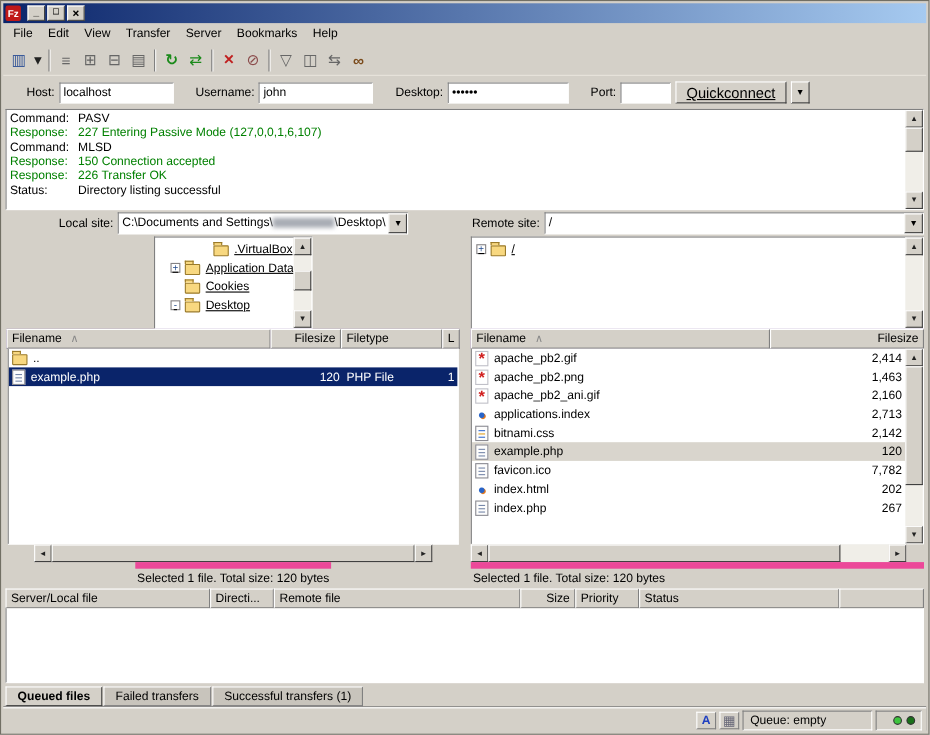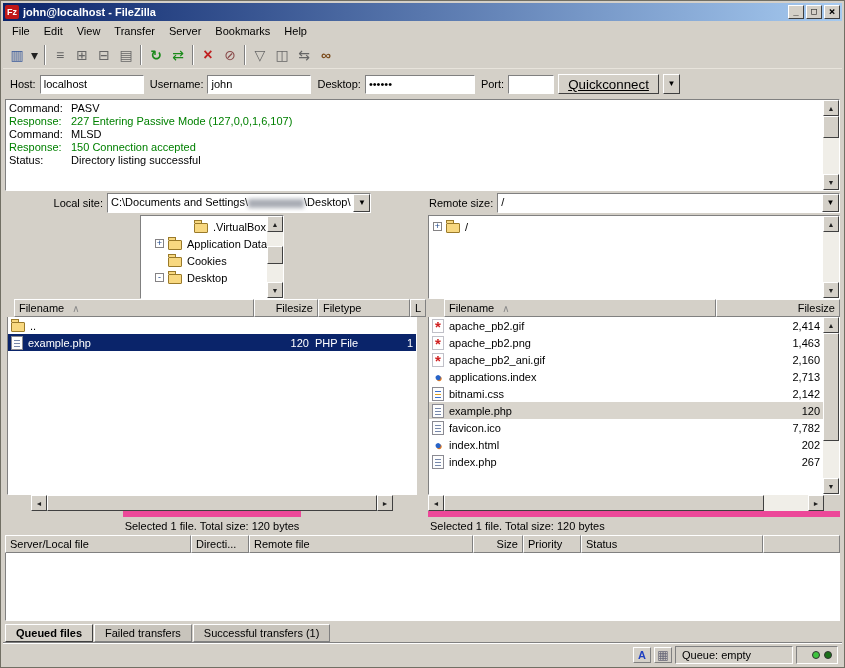--- a/index.html
+++ b/index.html
@@ -35,21 +35,21 @@
   [data-icon="process-queue"]::before { content:"⇄"; color:#1a8a1a; }
   [data-icon="cancel"]::before { content:"×"; color:#c02020; font-weight:bold; font-size:16px; }
   [data-icon="disconnect"]::before { content:"⊘"; color:#8a4a4a; }
   [data-icon="filter"]::before { content:"▽"; color:#666; }
   [data-icon="compare"]::before { content:"◫"; color:#666; }
   [data-icon="sync-browse"]::before { content:"⇆"; color:#666; }
   [data-icon="find"]::before { content:"∞"; color:#7a4a1a; font-weight:bold; }
 
   
   .quickbar { height:30px; display:flex; align-items:center; gap:4px; padding:0 5px; flex:0 0 auto; }
-  .qlabel { margin-left:2px; }
+  .qlabel { margin-left:16px; }
   .qinput { height:19px; border:1px solid; border-color:#808080 #fff #fff #808080; background:#fff; padding:0 3px; font:inherit; }
   .w-host{width:104px} .w-user{width:104px} .w-pass{width:110px} .w-port{width:46px}
   .qcbtn { height:20px; border:1px solid; border-color:#fff #404040 #404040 #fff; background:#d4d0c8; padding:2px 9px; text-decoration:underline; }
   .qcdrop { width:17px; height:20px; border:1px solid; border-color:#fff #404040 #404040 #fff; background:#d4d0c8; font-size:8px; text-align:center; line-height:17px; }
 
   
   .log { height:92px; margin:0 2px; border:1px solid; border-color:#808080 #fff #fff #808080; background:#fff; display:flex; flex:0 0 auto; }
   .loglines { flex:1; padding:2px 0 12px 3px; overflow:hidden; }
   .logline { height:13px; white-space:nowrap; }
   .llabel { display:inline-block; width:62px; }
@@ -73,39 +73,39 @@
   .pane-right { width:416px; }
   .splitter { width:5px; }
   .siterow { height:24px; display:flex; align-items:center; gap:4px; flex:0 0 auto; }
   .sitelabel { flex:0 0 auto; padding-left:1px; }
   .combo { flex:1; height:20px; display:flex; border:1px solid; border-color:#808080 #fff #fff #808080; background:#fff; }
   .combotext { flex:1; padding:2px 3px; white-space:nowrap; overflow:hidden; }
   .combobtn { width:17px; background:#d4d0c8; border:1px solid; border-color:#fff #404040 #404040 #fff; font-size:8px; text-align:center; line-height:16px; flex:0 0 auto;}
   .redact { display:inline-block; width:56px; height:9px; background:#a8acb4; filter:blur(2px); vertical-align:middle; }
 
   .treearea { height:84px; border:1px solid; border-color:#808080 #fff #fff #808080; background:#fff; display:flex; flex:0 0 auto; }
-  .treerows { flex:1; padding-top:2px; overflow:hidden; }
+  .treerows { flex:1; padding-top:2px; overflow:hidden;text-decoration:underline; }
   .trow { height:17px; display:flex; align-items:center; white-space:nowrap; }
   .t-ind1 { padding-left:14px; }
   .t-ind2 { padding-left:40px; }
   .exp { width:9px; height:9px; border:1px solid #848284; background:#fff; font-size:9px; line-height:7px; text-align:center; display:inline-block; margin-right:4px; color:#224a8c; flex:0 0 auto;}
   .expsp { width:13px; display:inline-block; flex:0 0 auto;}
 
   .folder { position:relative; display:inline-block; width:14px; height:10px; background:#f8d880; border:1px solid #9a7a2a; border-radius:1px; margin:3px 5px 0 0; flex:0 0 auto;}
   .folder::before { content:""; position:absolute; top:-4px; left:-1px; width:6px; height:2px; background:#f8d880; border:1px solid #9a7a2a; border-bottom:none; }
 
   .fi { display:inline-block; width:12px; height:14px; margin-right:5px; position:relative; flex:0 0 auto; }
   [data-icon="file"], [data-icon="css"] { background:#fdfdfd; border:1px solid #8a8a92; }
   [data-icon="file"]::before { content:""; position:absolute; left:2px; right:2px; top:3px; height:1px; background:#7788aa; box-shadow:0 3px 0 #7788aa, 0 6px 0 #7788aa; }
   [data-icon="css"]::before { content:""; position:absolute; left:2px; right:2px; top:3px; height:1px; background:#3a6fd0; box-shadow:0 3px 0 #e0a020, 0 6px 0 #3a6fd0; }
   [data-icon="image"] { background:#fff; border:1px solid #c0c0c8; }
   [data-icon="image"]::before { content:"*"; position:absolute; left:0; right:0; top:1px; text-align:center; color:#d02020; font-size:15px; font-weight:bold; line-height:12px;}
   [data-icon="html"]::before { content:"●"; position:absolute; left:0; right:0; top:0; text-align:center; font-size:12px; color:#2864c8; text-shadow:1px 1px 0 #e07820; }
 
-  .lhead { height:18px; display:flex; flex:0 0 auto; background:#4c1d95;margin-left:16px; }
+  .lhead { height:18px; display:flex; flex:0 0 auto; background:#4c1d95; }
   .hcell { background:#d4d0c8; border:1px solid; border-color:#fff #808080 #808080 #fff; padding:2px 4px 0 4px; white-space:nowrap; overflow:hidden; display:flex; }
   .hcell.r { justify-content:flex-end; }
   .sortcaret::before { content:"∧"; color:#888; margin-left:8px; font-size:10px; }
 
   .listbody { height:178px; border:1px solid; border-color:#808080 #fff #fff #808080; border-top:none; background:#fff; display:flex; flex:0 0 auto; overflow:hidden;}
   .listrows { flex:1; overflow:hidden; }
   .lrow { height:17px; display:flex; align-items:center; white-space:nowrap; }
   .lrow.sel-active { background:#0a246a; color:#fff; }
   .lrow.sel-inactive { background:#d9d5cd; }
   .cell { padding:0 3px; overflow:hidden; display:flex; align-items:center; height:17px;}
@@ -138,21 +138,20 @@
   .led.lit { background:#3ec43e; }
   .led.dim { background:#1a701a; }
 </style>
 </head>
 <body>
 
 <div class="window">
 
   <div class="titlebar">
     <span class="applogo">Fz</span>
-    <span class="wtitle">john@localhost - FileZilla</span>
     <span class="wbtn">_</span>
     <span class="wbtn">□</span>
     <span class="wbtn close">×</span>
   </div>
 
   <div class="menubar">
     <span class="menuitem">File</span>
     <span class="menuitem">Edit</span>
     <span class="menuitem">View</span>
     <span class="menuitem">Transfer</span>
@@ -222,20 +221,21 @@
     <button class="qcbtn">Quickconnect</button>
     <span class="qcdrop">▼</span>
   </div>
 
   <div class="log">
     <div class="loglines">
       <div class="logline" data-kind="command"><span class="llabel">Command:</span><span>PASV</span></div>
       <div class="logline" data-kind="response"><span class="llabel">Response:</span><span>227 Entering Passive Mode (127,0,0,1,6,107)</span></div>
       <div class="logline" data-kind="command"><span class="llabel">Command:</span><span>MLSD</span></div>
       <div class="logline" data-kind="response"><span class="llabel">Response:</span><span>150 Connection accepted</span></div>
+      <div class="logline" data-kind="response"><span class="llabel">Response:</span><span>226 Transfer OK</span></div>
       <div class="logline" data-kind="status"><span class="llabel">Status:</span><span>Directory listing successful</span></div>
     </div>
     <div class="vscroll">
       <span class="sbtn">▲</span>
       <span class="vthumb" style="height:22px"></span>
       <span class="sfill"></span>
       <span class="sbtn">▼</span>
     </div>
   </div>
 
@@ -323,21 +323,21 @@
         <span class="sfill"></span>
         <span class="sbtn">►</span>
       </div>
       <div class="panestatus">Selected 1 file. Total size: 120 bytes</div>
     </div>
 
     <div class="splitter"></div>
 
     <div class="pane pane-right">
       <div class="siterow">
-        <span class="sitelabel">Remote size:</span>
+        <span class="sitelabel">Remote site:</span>
         <div class="combo">
           <span class="combotext">/</span>
           <span class="combobtn">▼</span>
         </div>
       </div>
       <div class="treearea">
         <div class="treerows">
           <div class="trow" style="padding-left:4px">
               <span class="exp">+</span>
               <span class="folder"></span>

